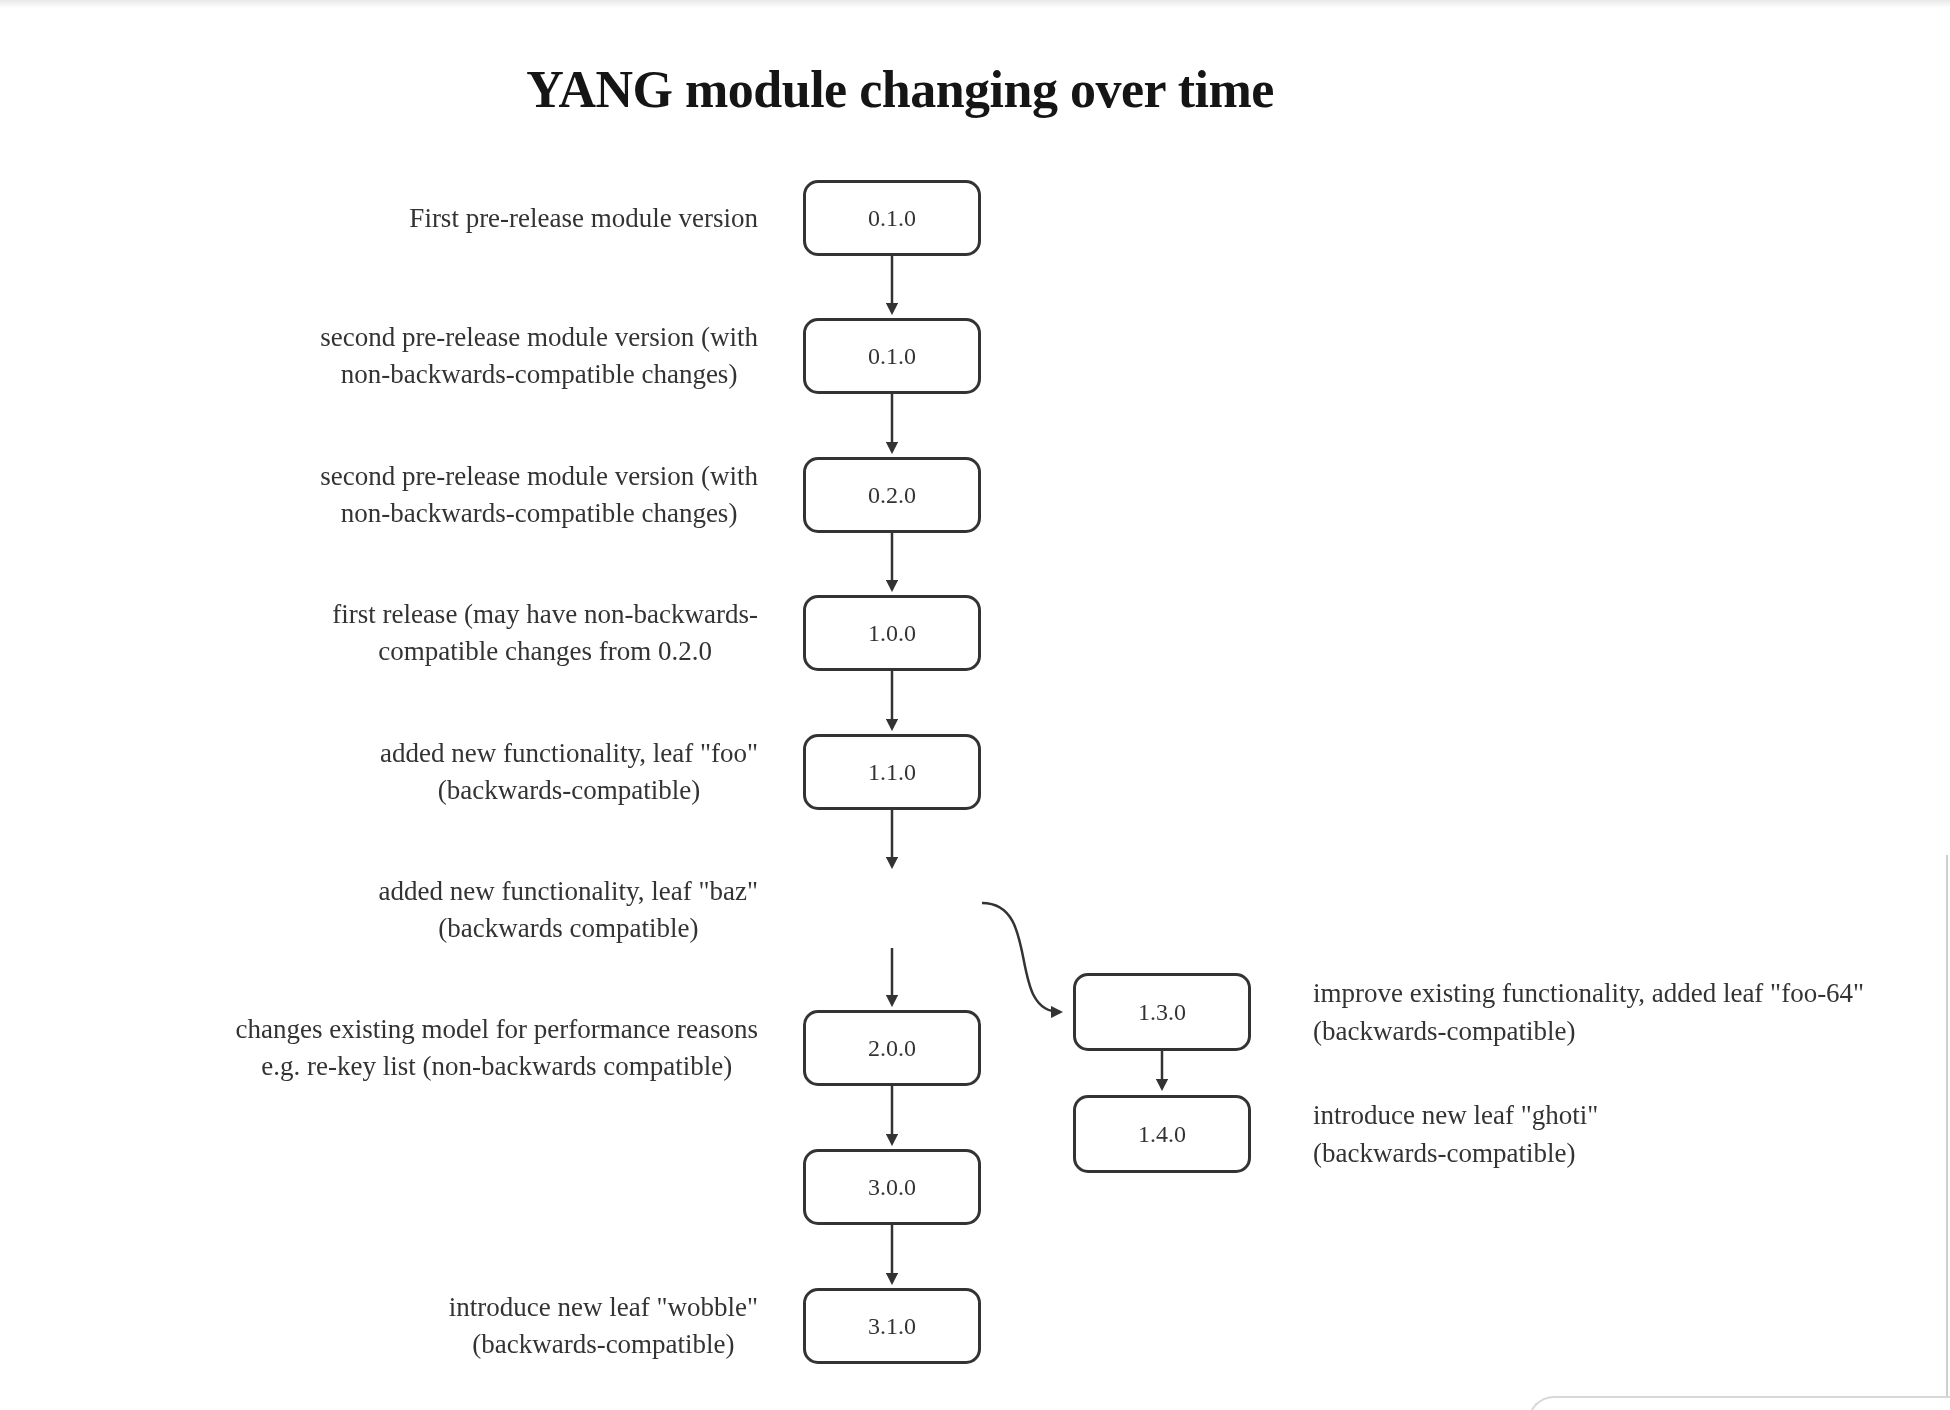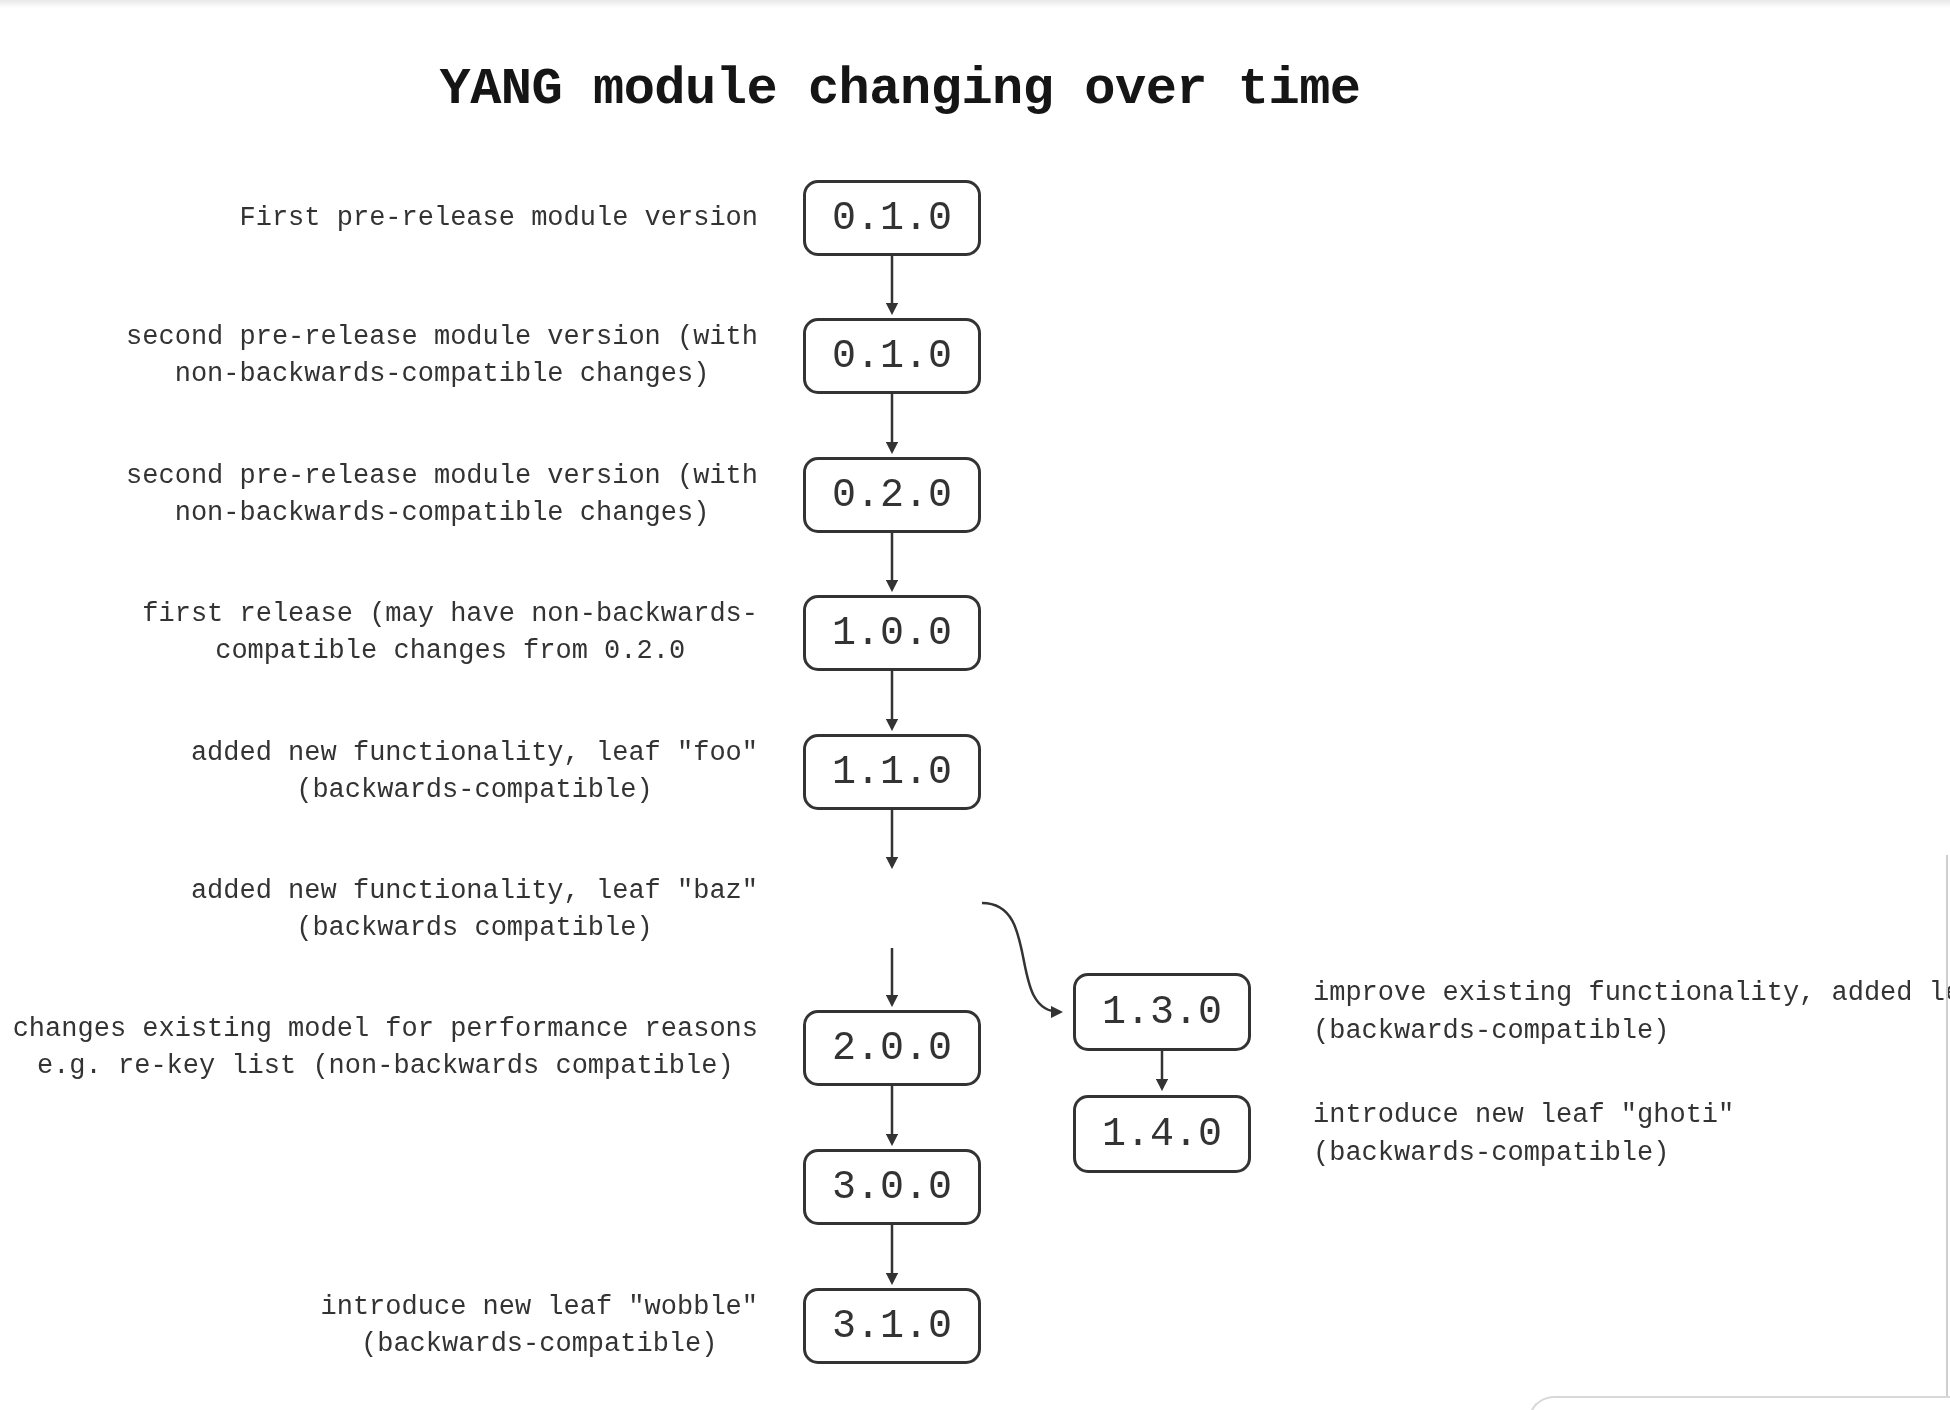--- a/index.html
+++ b/index.html
@@ -1,21 +1,21 @@
 <!DOCTYPE html>
 <html><head>
 <meta charset="utf-8">
 <style>
   html,body{margin:0;padding:0;background:#fff;}
   .canvas{
     position:relative;
     width:1950px;height:1410px;
     background:#ffffff;
     overflow:hidden;
-    font-family:Liberation Mono, monospace;
+    font-family:Liberation Serif, serif;
     color:#333;
   }
   .top-fade{
     position:absolute;top:0;left:0;right:0;height:8px;
     background:linear-gradient(#e8e8e8,#ffffff);
   }
   .title{
     position:absolute;left:900px;top:60px;
     transform:translateX(-50%);
     font-size:52px;font-weight:700;color:#151515;
@@ -25,21 +25,21 @@
     position:absolute;right:1192px;
     transform:translateY(-50%);
     text-align:center;white-space:pre;
     font-size:27px;line-height:37px;color:#333;
   }
   .node{
     position:absolute;left:803px;width:178px;height:76px;
     box-sizing:border-box;
     border:3px solid #333;border-radius:15px;background:#fff;
     display:flex;align-items:center;justify-content:center;
-    font-size:40px;color:#333;
+    font-size:24px;color:#333;
   }
   .node.branch{left:1073px;height:78px;}
   .annot{
     position:absolute;left:1313px;
     transform:translateY(-50%);
     text-align:left;white-space:pre;
     font-size:27px;line-height:38px;color:#333;
   }
   svg.edges{position:absolute;left:0;top:0;pointer-events:none;}
   .corner-panel{

